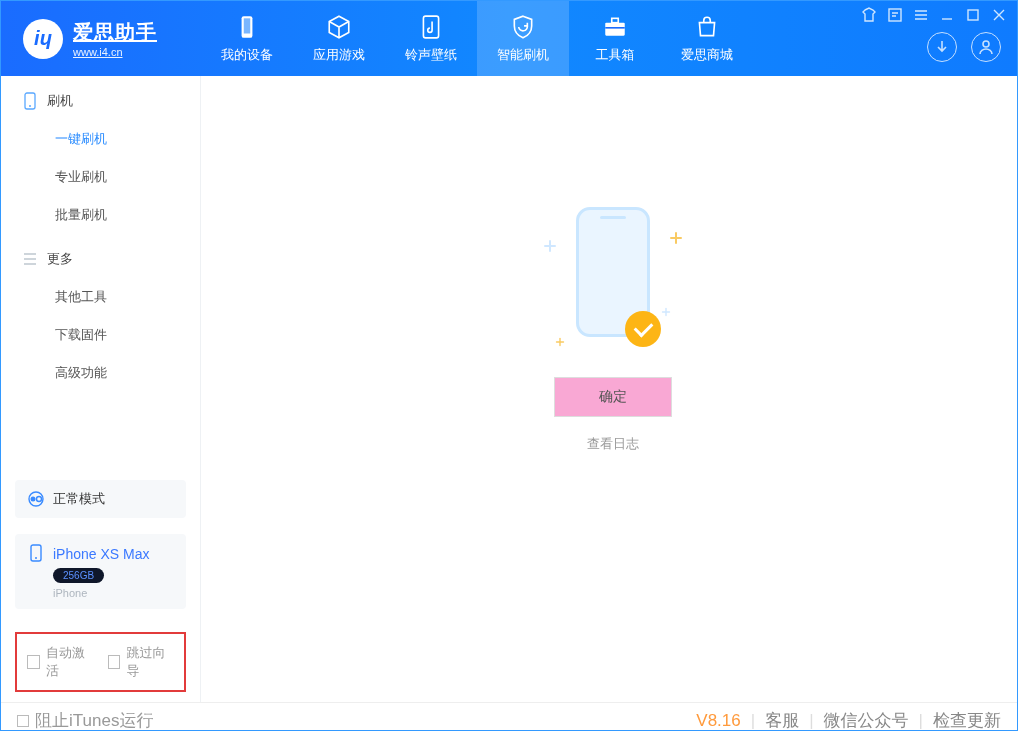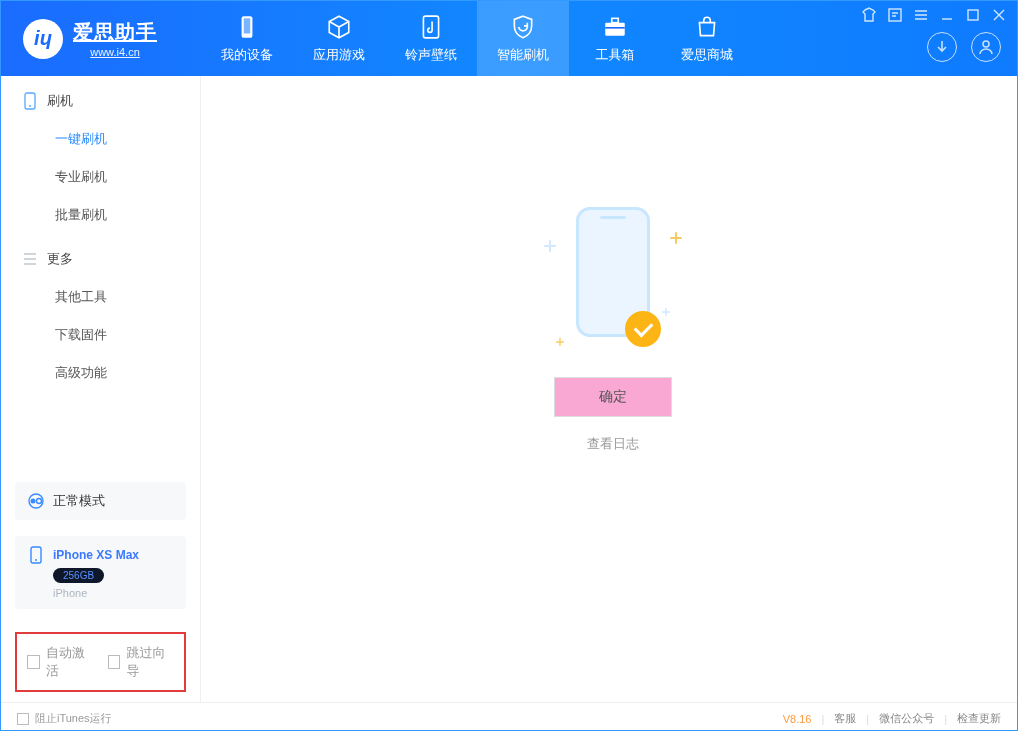--- a/index.html
+++ b/index.html
@@ -13,21 +13,21 @@
   position: relative;
 }
 .logo-block { display: flex; align-items: center; padding: 0 18px 0 22px; width: 200px; text-decoration: underline; }
 .logo-circle {
   width: 40px; height: 40px; border-radius: 50%; background: #fff;
   display: flex; align-items: center; justify-content: center;
   color: #1a6cff; font-weight: 900; font-size: 20px; font-style: italic;
   margin-right: 10px;
 }
 .logo-text .title { font-size: 20px; font-weight: 700; letter-spacing: 1px; }
-.logo-text .sub { font-size: 11px; opacity: .9; text-align: center; }
+.logo-text .sub { font-size: 11px; opacity: .9; }
 
 .nav { display: flex; height: 75px; }
 .nav-item {
   width: 92px; height: 75px; display: flex; flex-direction: column;
   align-items: center; justify-content: center; color: #fff; font-size: 13px;
   gap: 6px; cursor: pointer;
 }
 .nav-item.active { background: rgba(255,255,255,0.18); }
 .nav-item svg { width: 26px; height: 26px; }
 
@@ -48,21 +48,21 @@
 .sb-section-head { display:flex; align-items:center; gap:8px; padding: 16px 20px 10px; color:#444; font-weight:500; }
 .sb-head-icon { width:18px; height:18px; }
 .sb-sub { padding: 10px 12px 10px 54px; color:#555; cursor:pointer; }
 .sb-sub.active { color:#2a8cff; }
 
 .sb-spacer { flex: 1; }
 
 .device-box { margin: 8px 14px; padding: 10px 12px; background:#f6f8fa; border-radius:4px; }
 .mode-row { display:flex; align-items:center; gap:8px; font-size:13px; color:#333; }
 .mode-icon { width:18px;height:18px; }
-.dev-name { font-size:12px; font-weight:700; color:#3b79ff; margin-top:2px; }
+.dev-name { font-size:14px; font-weight:400; color:#3b79ff; margin-top:2px; }
 .dev-cap { display:inline-block; background:#0f172a; color:#5b90ff; font-size:10px; padding:2px 10px; border-radius:10px; margin-top:6px;}
 .dev-type { font-size:11px; color:#aeb6bf; margin-top:4px; }
 
 .ck-row { margin: 15px 14px 10px; padding: 10px 10px; border: 2px solid #e23b3b; display:flex; gap:14px; }
 .ck { display:flex; align-items:center; gap:6px; color:#999; font-size:13px; }
 .ckbox { width:14px; height:14px; border:1px solid #bbb; display:inline-block; }
 
 
 .main { flex:1; position:relative; }
 .success-wrap {
@@ -86,21 +86,21 @@
 .sparkle::before{left:2px;top:-3px;width:2px;height:12px;border-radius:1px;}
 .sparkle::after{top:2px;left:-3px;width:12px;height:2px;border-radius:1px;}
 .s1{left:4px;top:44px;} .s2{right:4px;top:36px;} .s3{left:14px;bottom:24px;transform:scale(.7);} .s4{right:14px;bottom:54px;transform:scale(.7);}
 .s-gold::before,.s-gold::after{background:#f9ca62;}
 
 .success-text { font-size:18px; color:#333; margin: 14px 0 24px; }
 .ok-btn { display:inline-block; padding: 10px 44px; border:1px solid #ddd; color:#555; font-size:14px; cursor:pointer; background:#f9a8d4;}
 .view-log { display:block; margin-top:18px; color:#999; font-size:13px; text-decoration:none; cursor:pointer;}
 
 
-.footer { height:30px; border-top:1px solid #eee; display:flex; align-items:flex-start; padding:8px 16px; font-size:11px; color:#999;}
+.footer { height:30px; border-top:1px solid #eee; display:flex; align-items:flex-end; padding:0 16px; font-size:17px; color:#999;}
 .footer .left { display:flex; align-items:center; gap:6px; }
 .footer .ckbox2 { width:12px;height:12px;border:1px solid #bbb;display:inline-block;}
 .footer .right { margin-left:auto; display:flex; align-items:center; gap:10px;}
 .footer .sep { color:#ddd; }
 .footer .lnk { color:#888; cursor:pointer; }
 .version { color:#ff9a3c; }
 </style>
 </head>
 <body>
 

